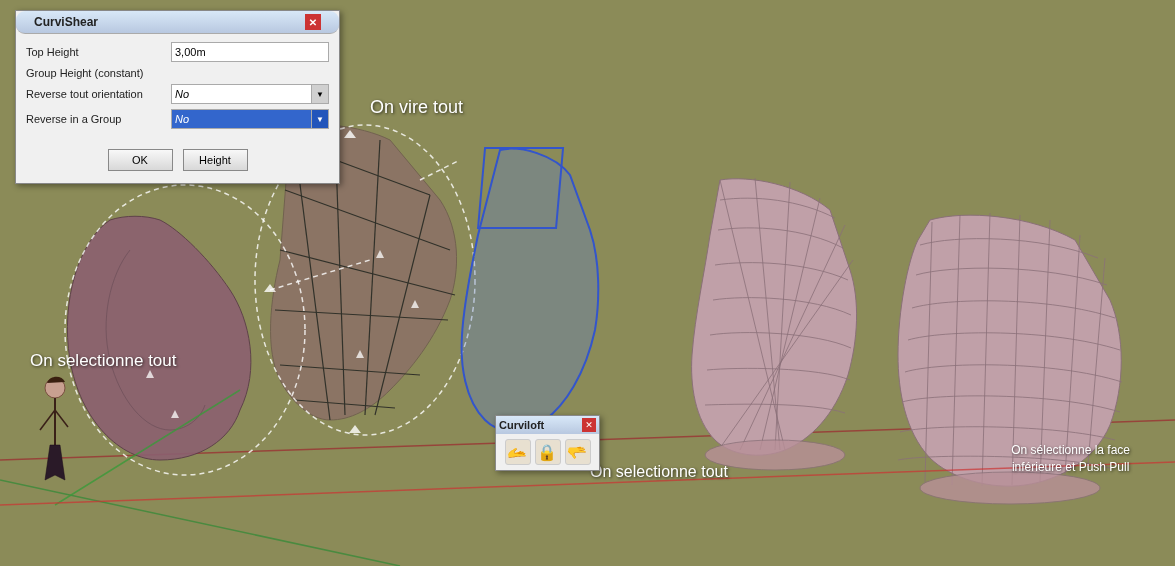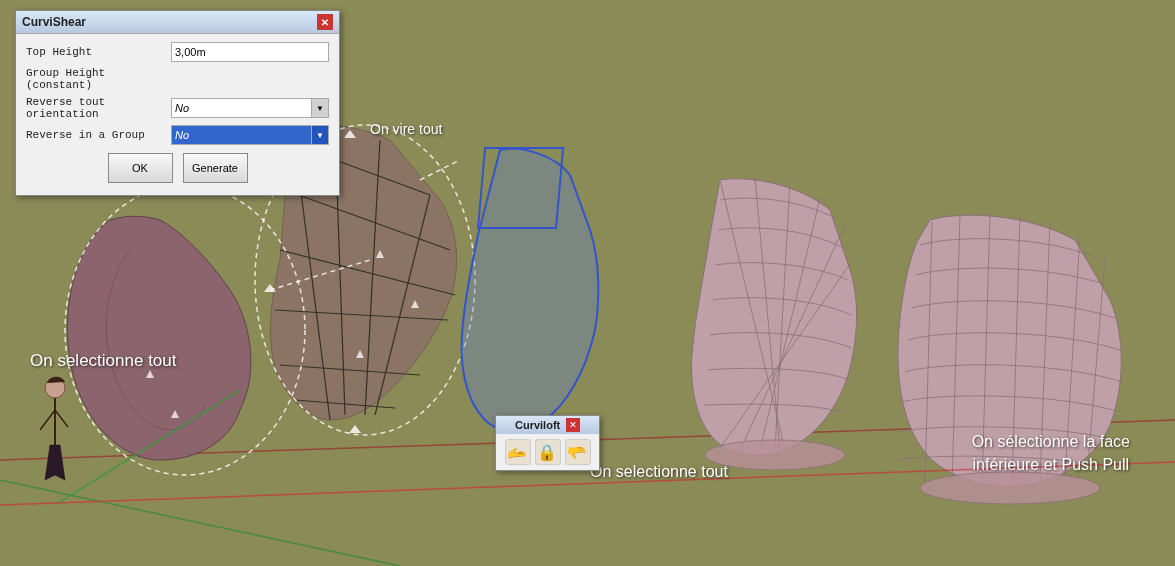--- a/index.html
+++ b/index.html
@@ -38,25 +38,26 @@
       left: 15px;
       width: 325px;
       background: #f0f0f0;
       border: 1px solid #888;
       box-shadow: 2px 2px 6px rgba(0,0,0,0.4);
       z-index: 100;
     }
 
     .dialog-titlebar {
       background: linear-gradient(to bottom, #d8e8f8, #b8c8e0);
-      padding: 3px 6px;
+      padding: 3px 18px;
       display: flex;
       justify-content: space-between;
       align-items: center;
       border-bottom: 1px solid #aaa;
+      border-radius: 9px;
     }
 
     .dialog-title {
       font-size: 12px;
       font-weight: bold;
       color: #222;
     }
 
     .dialog-close {
       background: #cc3333;
@@ -79,21 +80,20 @@
     .dialog-row {
       display: flex;
       align-items: center;
       margin-bottom: 5px;
     }
 
     .dialog-label {
       width: 145px;
       font-size: 11px;
       color: #222;
-      font-family: Liberation Mono, monospace;
     }
 
     .dialog-input {
       flex: 1;
       height: 20px;
       border: 1px solid #aaa;
       background: white;
       font-size: 11px;
       padding: 2px 3px;
     }
@@ -149,42 +149,43 @@
     .dialog-buttons {
       display: flex;
       justify-content: center;
       gap: 10px;
       margin-top: 8px;
       margin-bottom: 4px;
     }
 
     .dialog-btn {
       width: 65px;
-      height: 30px;
+      height: 22px;
       background: linear-gradient(to bottom, #f8f8f8, #d8d8d8);
       border: 1px solid #888;
       font-size: 11px;
       cursor: pointer;
+      margin-top: 12px;
     }
 
     
     #curviloft-dialog {
       position: absolute;
       bottom: 95px;
       left: 495px;
       width: 105px;
       background: #f0f0f0;
       border: 1px solid #888;
       box-shadow: 2px 2px 6px rgba(0,0,0,0.4);
       z-index: 100;
     }
 
     .curviloft-titlebar {
       background: linear-gradient(to bottom, #d8e8f8, #b8c8e0);
-      padding: 2px 19px;
+      padding: 2px 3px;
       display: flex;
       justify-content: space-between;
       align-items: center;
     }
 
     .curviloft-title {
       font-size: 11px;
       font-weight: bold;
       color: #222;
     }
@@ -350,25 +351,25 @@
     <polygon points="380,250 376,258 384,258" fill="white" opacity="0.75"></polygon>
     <polygon points="415,300 411,308 419,308" fill="white" opacity="0.75"></polygon>
     <polygon points="360,350 356,358 364,358" fill="white" opacity="0.75"></polygon>
 
     <polygon points="150,370 146,378 154,378" fill="white" opacity="0.75"></polygon>
     <polygon points="175,410 171,418 179,418" fill="white" opacity="0.75"></polygon>
   </svg>
 
   <div class="annotation" style="bottom: 195px; left: 30px; font-size: 17px;">On selectionne tout</div>
 
-  <div class="annotation" style="top: 121px; left: 370px; font-size: 14px;">On vire tout</div>
+  <div class="annotation" style="top: 97px; left: 370px; font-size: 18px;">On vire tout</div>
 
   <div class="annotation" style="bottom: 85px; left: 590px; font-size: 16px;">On selectionne tout</div>
 
-  <div class="annotation" style="bottom: 90px; right: 45px; font-size: 16px; text-align: center; line-height: 1.4; margin-left: 16px;">On sélectionne la face<br>inférieure et Push Pull</div>
+  <div class="annotation" style="bottom: 90px; right: 45px; font-size: 12px; text-align: center; line-height: 1.4; margin-left: 16px;">On sélectionne la face<br>inférieure et Push Pull</div>
 
 </div>
 
 <div id="curvishear-dialog">
   <div class="dialog-titlebar">
     <span class="dialog-title">CurviShear</span>
     <button class="dialog-close">✕</button>
   </div>
   <div class="dialog-body">
     <div class="dialog-row">
@@ -393,21 +394,21 @@
       <div class="dialog-select-wrapper">
         <select class="dialog-select dialog-select-blue" style="background:#3366cc; color:white;">
           <option style="background:white;color:black;">No</option>
           <option style="background:white;color:black;">Yes</option>
         </select>
         <div class="select-arrow" style="background:#2255bb; color:white;">▼</div>
       </div>
     </div>
     <div class="dialog-buttons">
       <button class="dialog-btn">OK</button>
-      <button class="dialog-btn">Generate</button>
+      <button class="dialog-btn">Height</button>
     </div>
   </div>
 </div>
 
 <div id="curviloft-dialog">
   <div class="curviloft-titlebar">
     <span class="curviloft-title">Curviloft</span>
     <button class="curviloft-close">✕</button>
   </div>
   <div class="curviloft-body">

